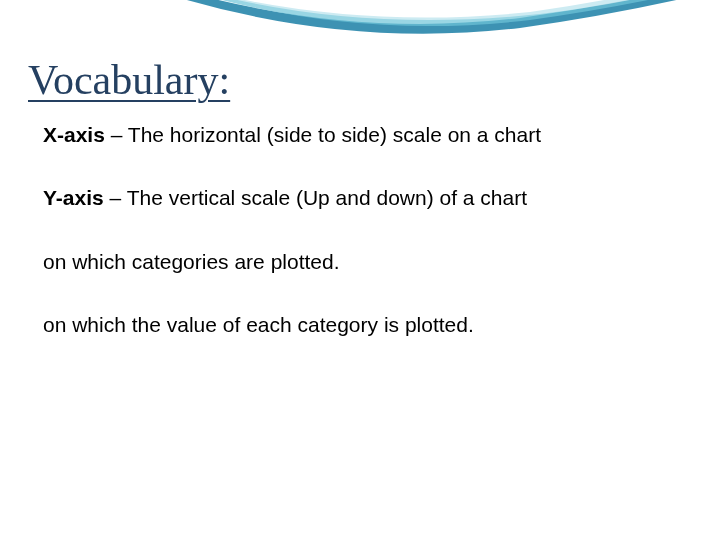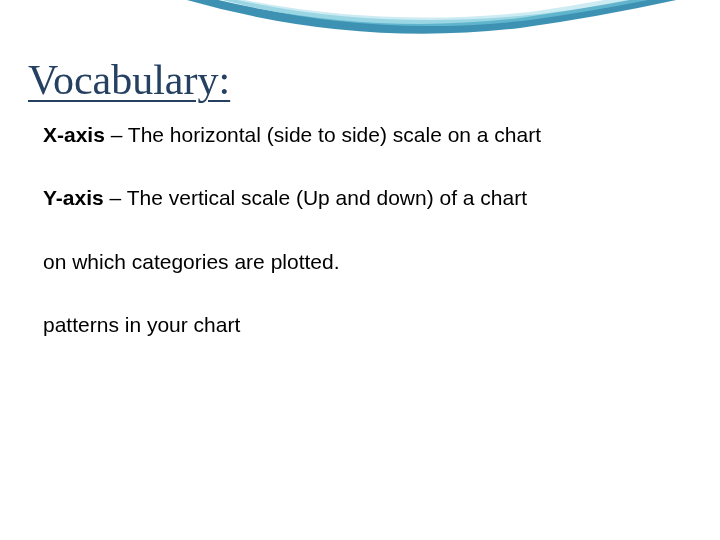--- a/index.html
+++ b/index.html
@@ -59,14 +59,14 @@
 <h1 class="title">Vocabulary:</h1>
 
 <div class="content">
   <p>
     <span class="term">X-axis</span><span> – </span><span>The horizontal (side to side) scale on a chart</span>
   </p>
   <p>
     <span class="term">Y-axis</span><span> – </span><span>The vertical scale (Up and down) of a chart</span>
   </p>
   <p>on which categories are plotted.</p>
-  <p>patterns in your chart</p>
+  <p>on which the value of each category is plotted.</p>
 </div>
 
 </body></html>

